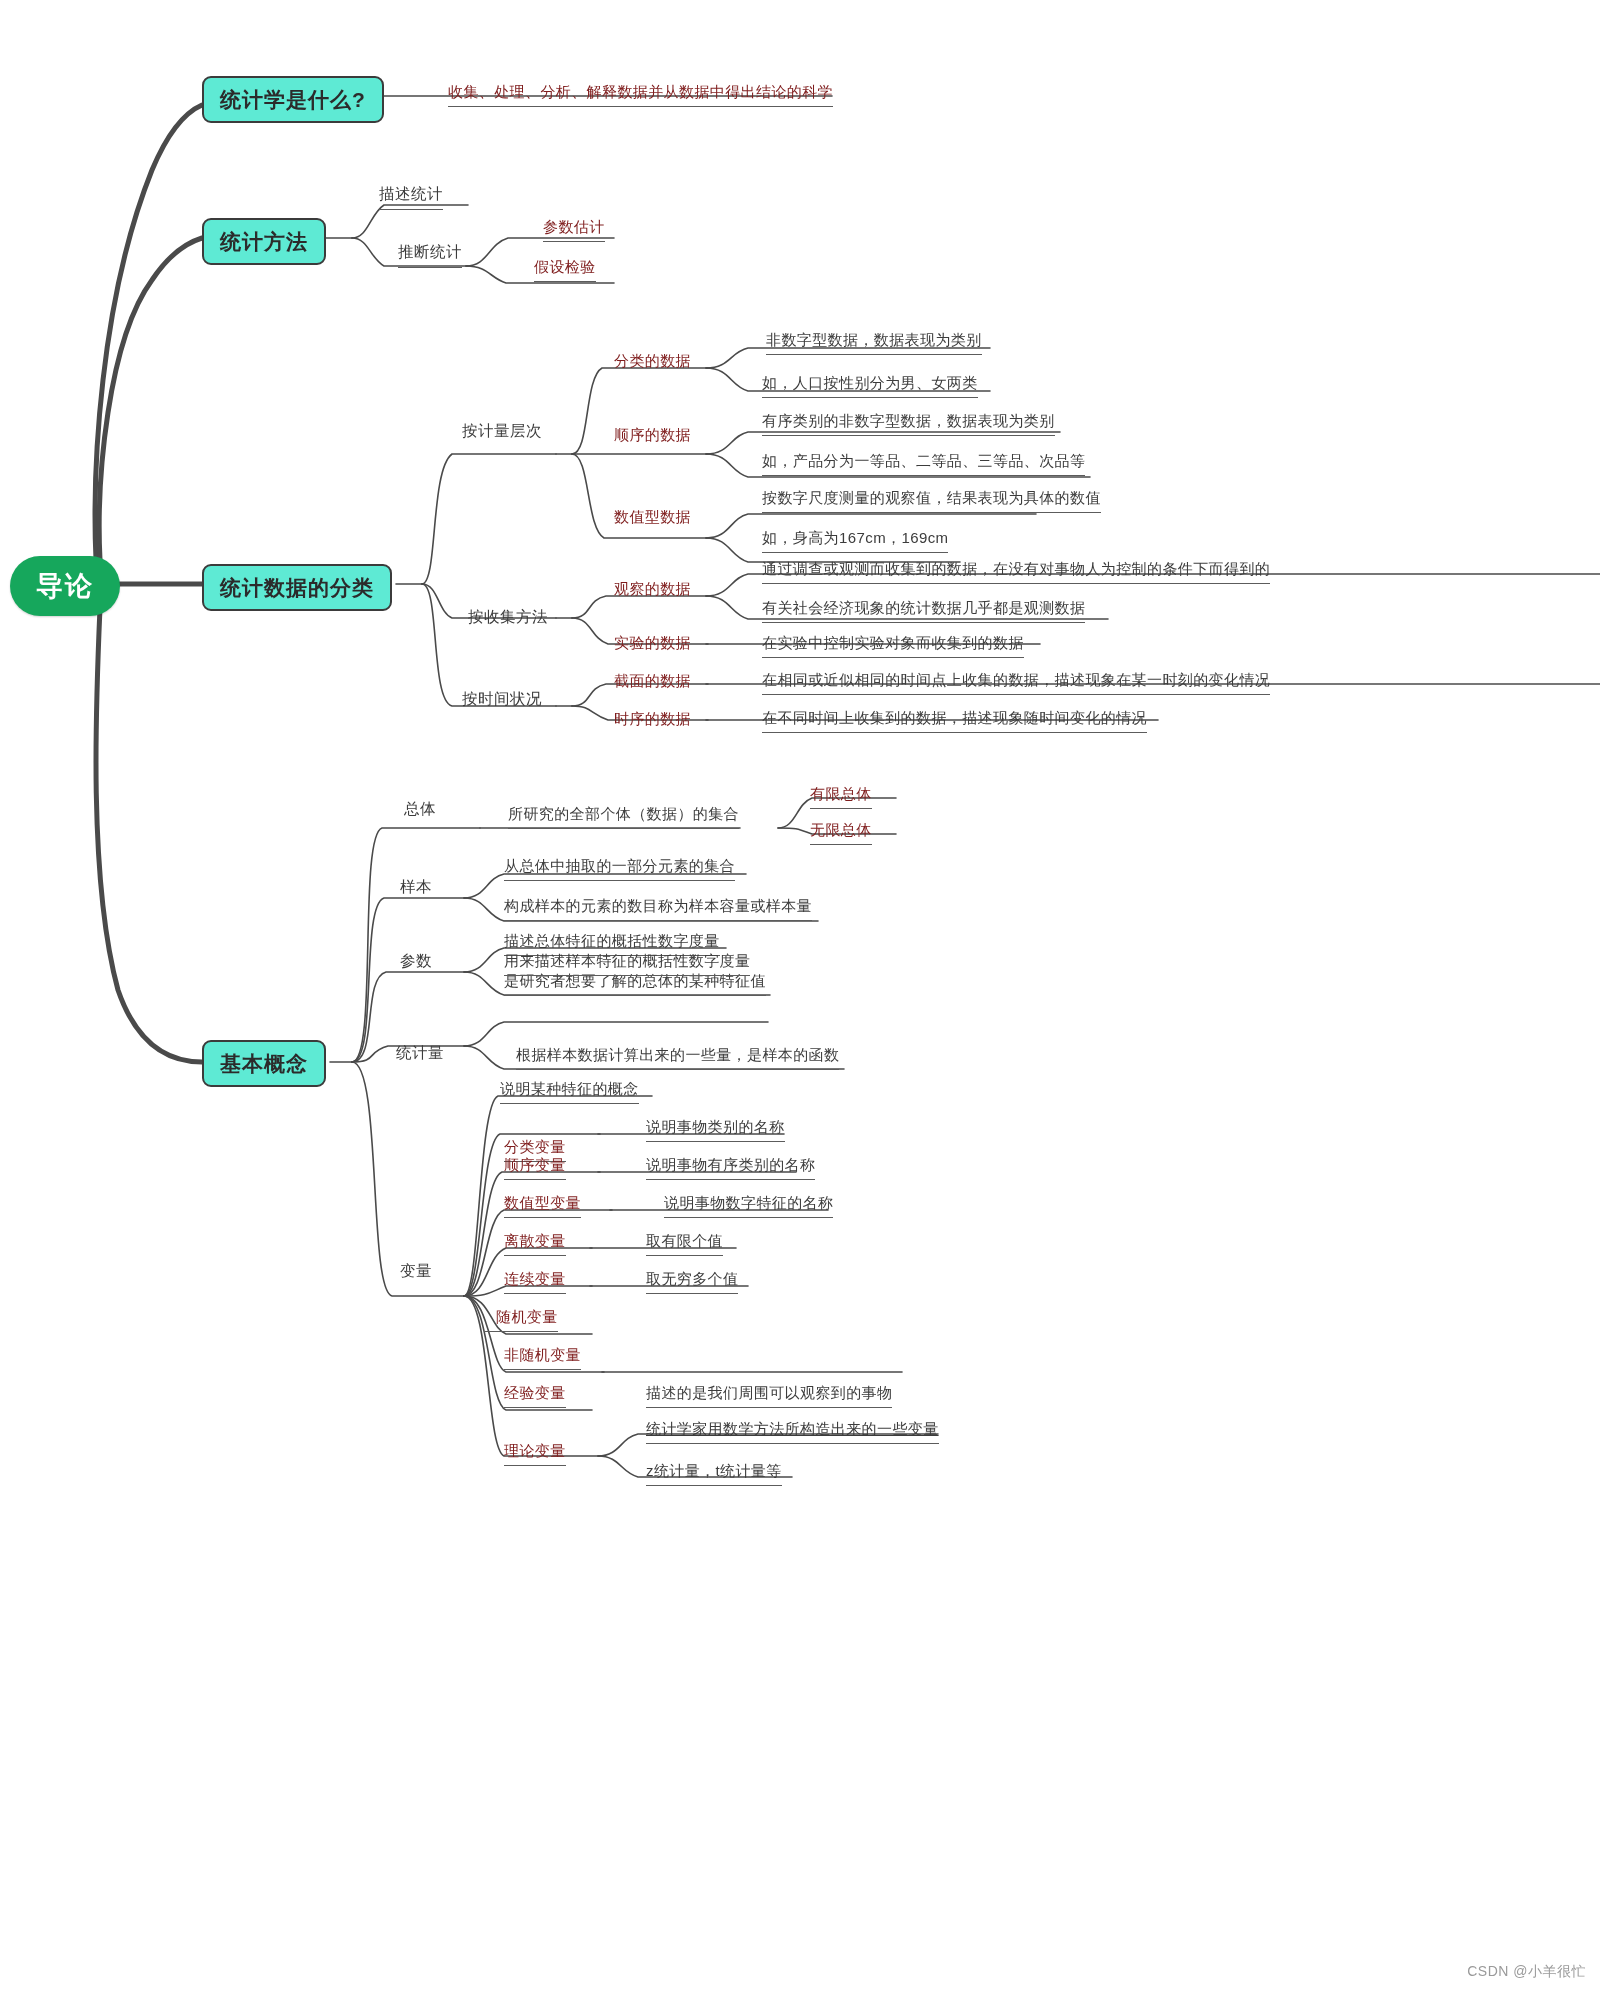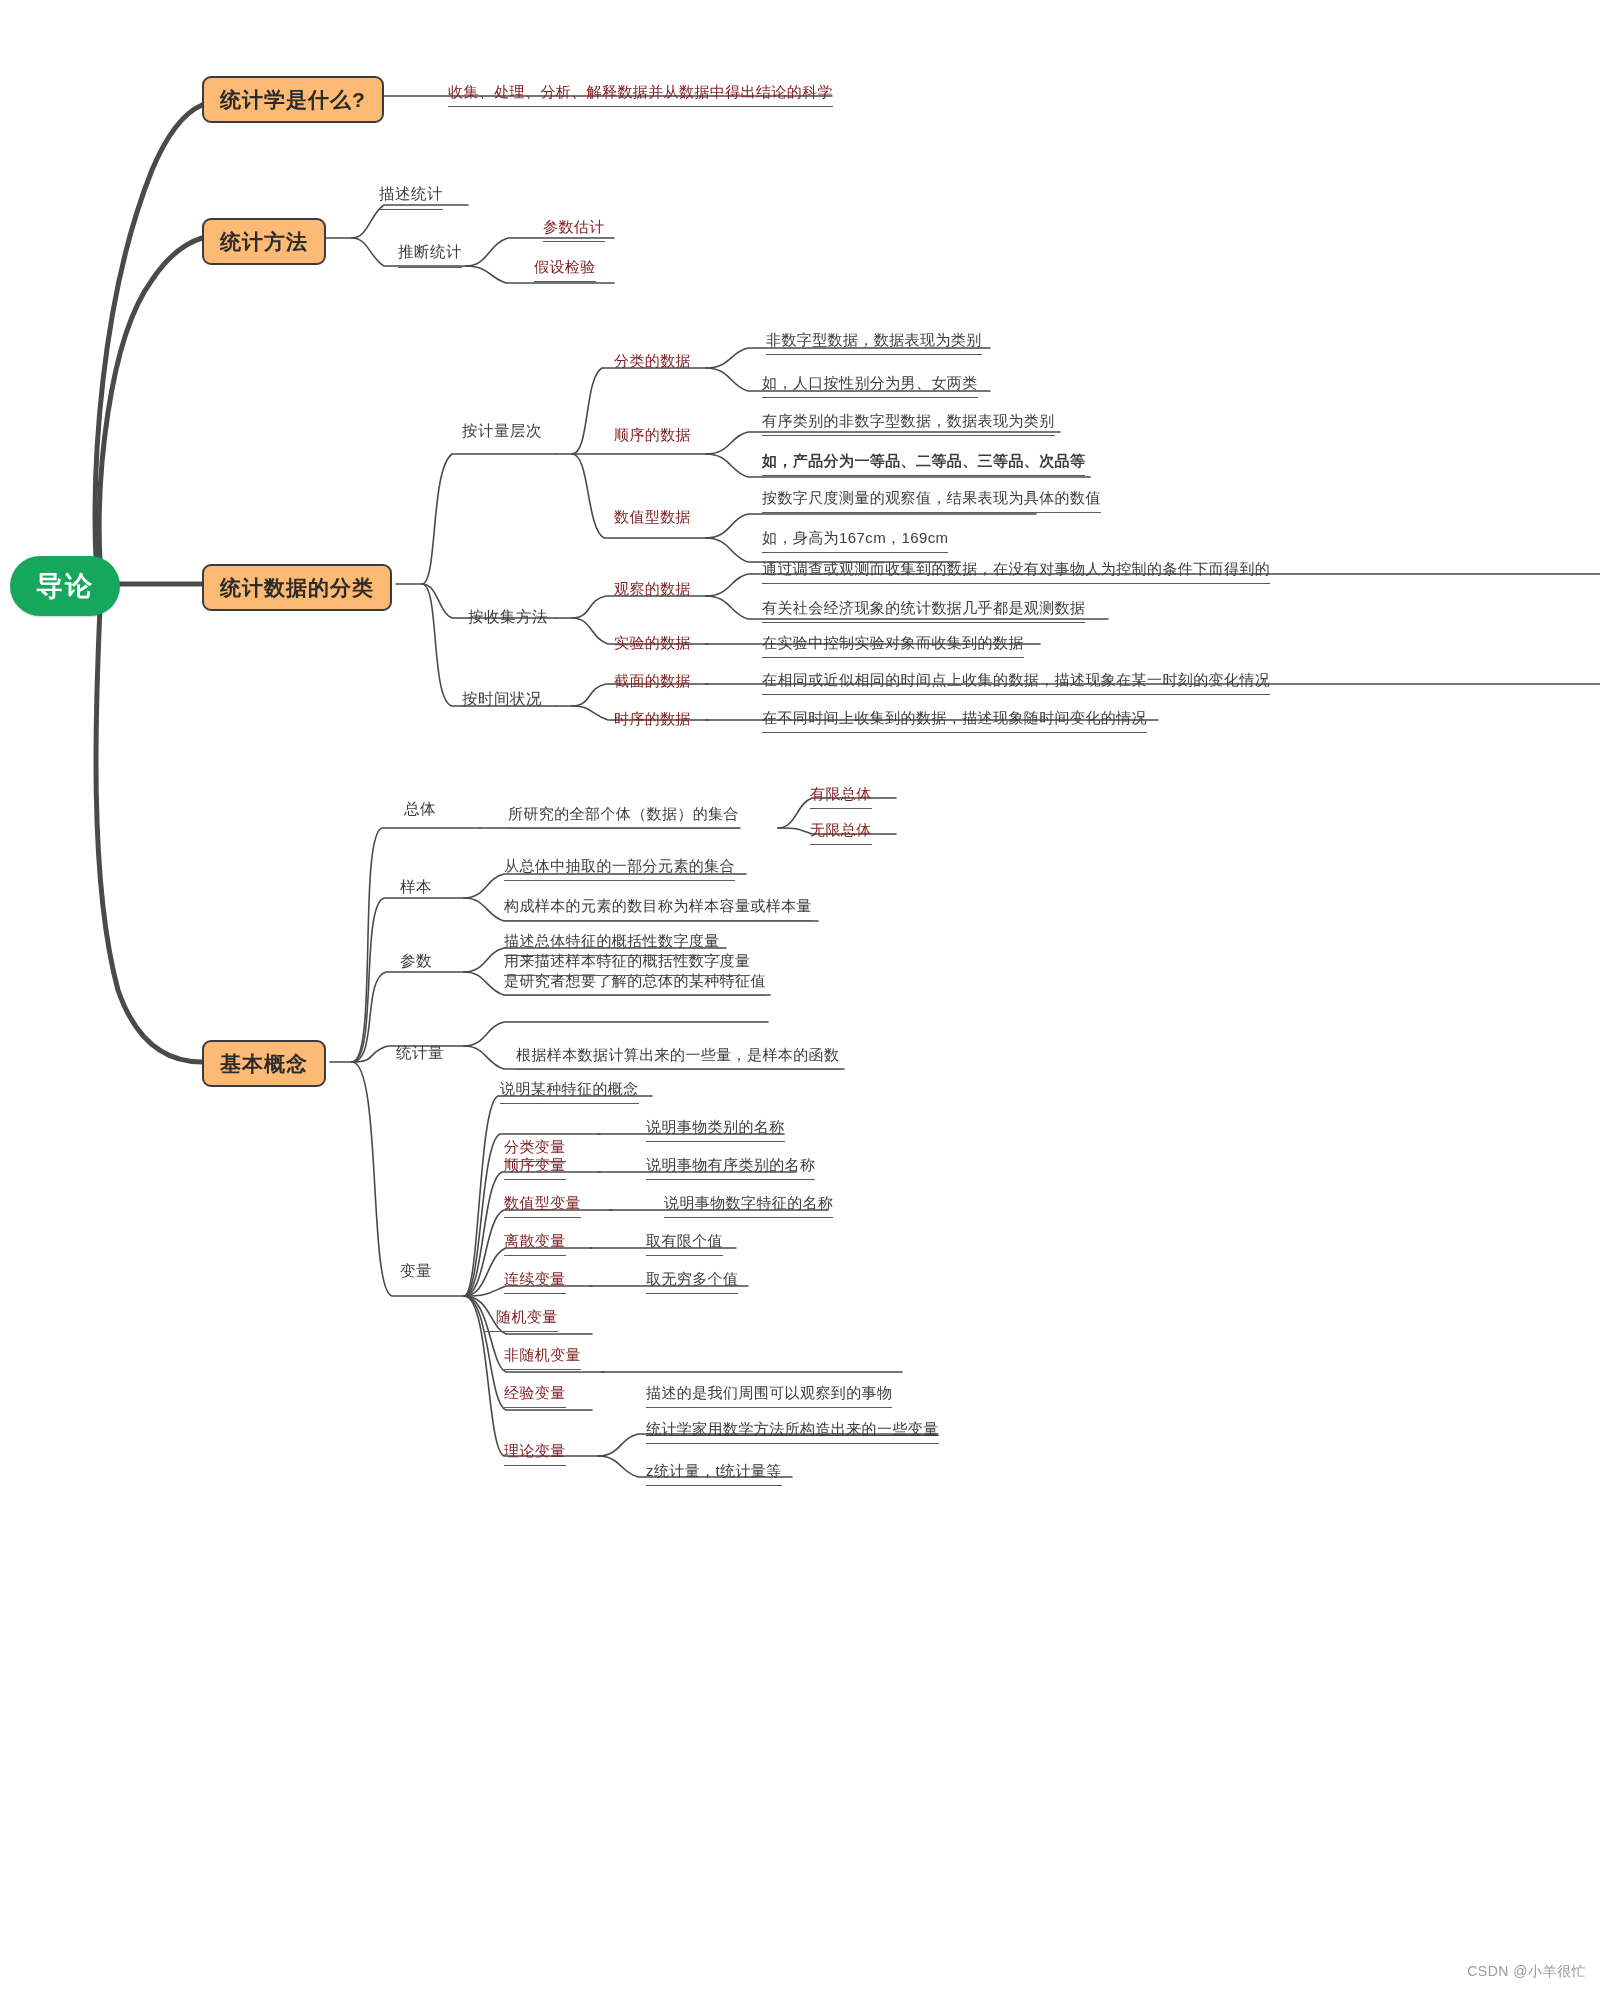--- a/index.html
+++ b/index.html
@@ -32,21 +32,21 @@
     color:#ffffff;
     font-size:27px;
     font-weight:bold;
     border-radius:34px;
     padding:14px 26px;
     letter-spacing:2px;
     box-shadow:0 1px 2px rgba(0,0,0,.18);
   }
   
   .lvl1{
-    background:#fdba74;
+    background:#5eead4;
     border:2.5px solid #3b3b3b;
     border-radius:9px;
     font-size:21px;
     font-weight:bold;
     color:#2b2b2b;
     padding:9px 16px;
     letter-spacing:1px;
   }
   
   .lvl2{ font-size:15.5px; color:#3c3c3c; letter-spacing:.5px; }
@@ -181,21 +181,21 @@
   <div class="node lvl2" style="left:468px; top:608px;">按收集方法</div>
   <div class="node lvl2" style="left:462px; top:690px;">按时间状况</div>
 
   <div class="node lvl3" style="left:614px; top:352px;">分类的数据</div>
   <div class="node lvl3" style="left:614px; top:426px;">顺序的数据</div>
   <div class="node lvl3" style="left:614px; top:508px;">数值型数据</div>
 
   <div class="node lvl4 underlined" style="left:766px; top:331px;">非数字型数据，数据表现为类别</div>
   <div class="node lvl4 underlined" style="left:762px; top:374px;">如，人口按性别分为男、女两类</div>
   <div class="node lvl4 underlined" style="left:762px; top:412px;">有序类别的非数字型数据，数据表现为类别</div>
-  <div class="node lvl4 underlined" style="left:762px; top:452px;font-weight:bold;">如，产品分为一等品、二等品、三等品、次品等</div>
+  <div class="node lvl4 underlined" style="left:762px; top:452px;">如，产品分为一等品、二等品、三等品、次品等</div>
   <div class="node lvl4 underlined" style="left:762px; top:489px;">按数字尺度测量的观察值，结果表现为具体的数值</div>
   <div class="node lvl4 underlined" style="left:762px; top:529px;">如，身高为167cm，169cm</div>
 
   <div class="node lvl3" style="left:614px; top:580px;">观察的数据</div>
   <div class="node lvl3" style="left:614px; top:634px;">实验的数据</div>
   <div class="node lvl4 underlined" style="left:762px; top:560px;">通过调查或观测而收集到的数据，在没有对事物人为控制的条件下而得到的</div>
   <div class="node lvl4 underlined" style="left:762px; top:599px;">有关社会经济现象的统计数据几乎都是观测数据</div>
   <div class="node lvl4 underlined" style="left:762px; top:634px;">在实验中控制实验对象而收集到的数据</div>
 
   <div class="node lvl3" style="left:614px; top:672px;">截面的数据</div>

